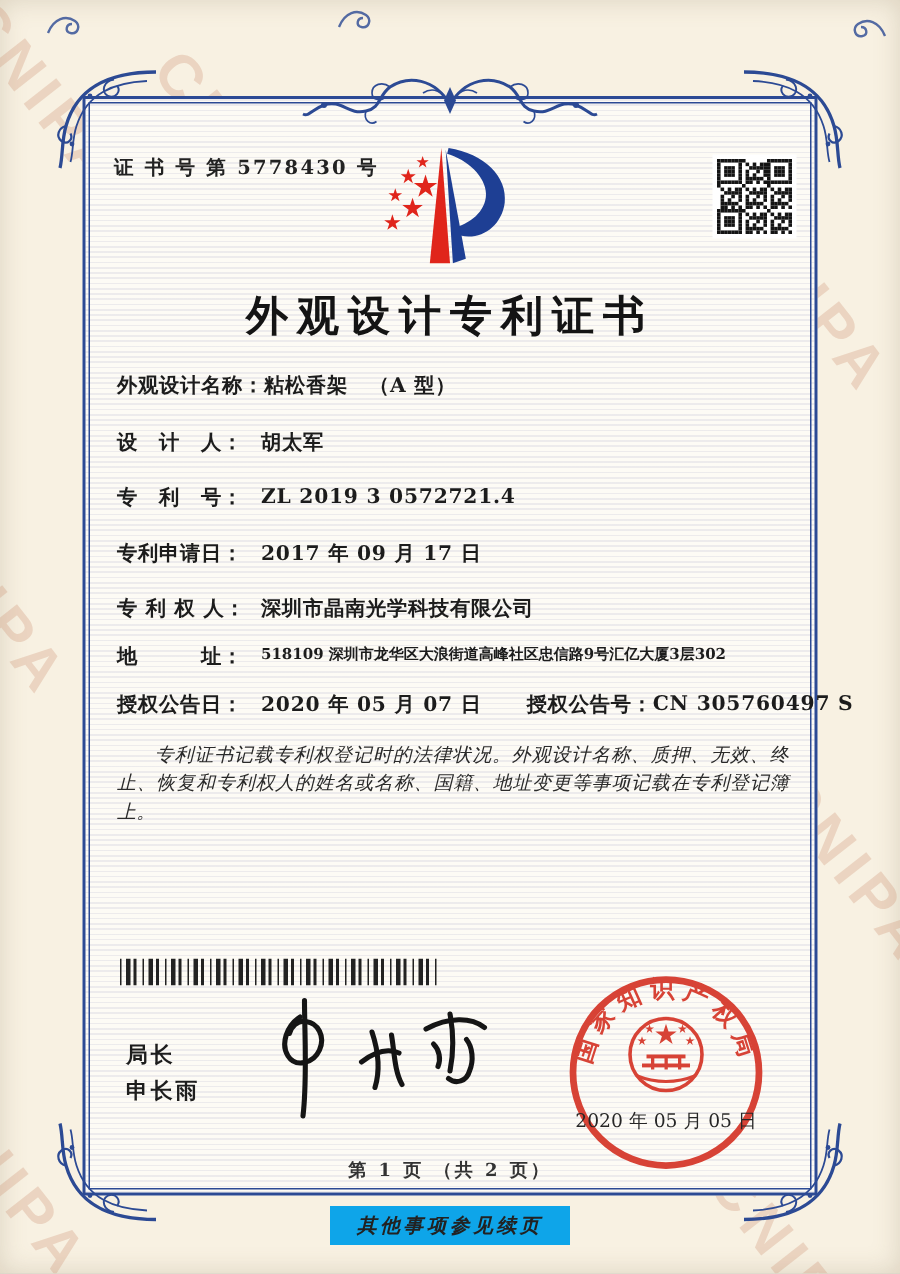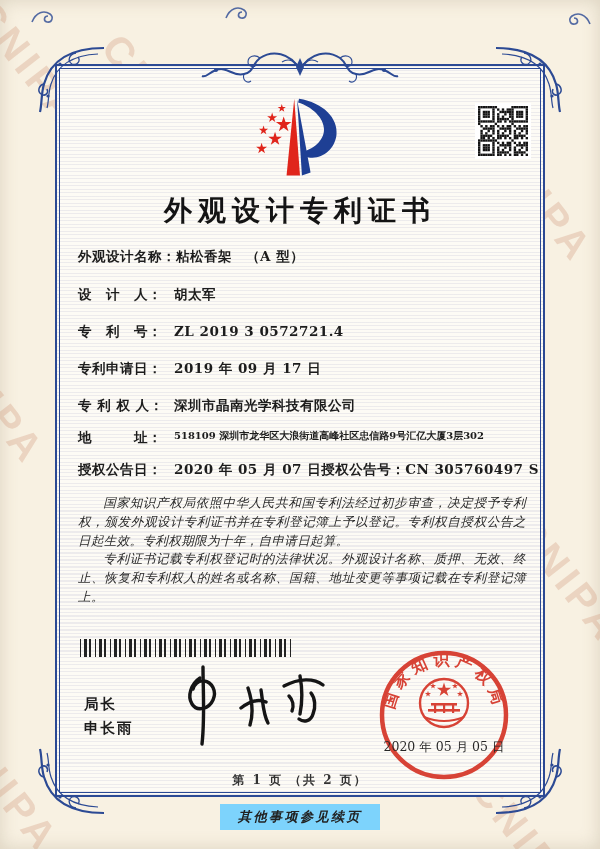--- a/index.html
+++ b/index.html
@@ -62,21 +62,21 @@
   .frow{
     position:absolute; left:78px; right:58px; display:flex;
     font-size:13.5px; color:#1c1c1c; font-weight:700; letter-spacing:.5px;
     white-space:nowrap;
   }
   .flabel{flex:0 0 96px;}
   .r1{top:248px}.r2{top:286px}.r3{top:323px}.r4{top:360px}.r5{top:397px}
   .r6{top:429px}
   .r6 .fvalue{font-size:10px; letter-spacing:0;}
   .r7{top:461px}
-  .r7 .pair2{display:flex;}
+  .r7 .pair2{margin-left:30px; display:flex;}
   
   .body-text{
     position:absolute; left:78px; top:494px; width:448px;
     font-size:12.6px; line-height:18.8px; color:#2a2a2a;
     font-style:italic; letter-spacing:.3px; text-align:justify;
   }
   .body-text p{margin:0; text-indent:2em;}
   
   .barcode{position:absolute; left:80px; top:639px; width:212px; height:18px;}
   .director{
@@ -85,21 +85,21 @@
     font-size:14.5px; line-height:24px; color:#1d1d1d; letter-spacing:2px;
   }
   .sig{position:absolute; left:162px; top:662px; width:190px; height:90px;}
   .seal{position:absolute; left:356px; top:647px; width:178px; height:150px; opacity:.95;}
   .page-num{
     position:absolute; left:0; right:0; top:772px; text-align:center;
     font-size:12px; letter-spacing:2px; color:#333; font-weight:700;
   }
   .note-box{
     position:absolute; left:50%; top:804px; transform:translateX(-50%);
-    background:#7dd3fc; padding:4px 18px;
+    background:#0ea5e9; padding:4px 18px;
     font-size:13px; font-style:italic; letter-spacing:2.5px; color:#222;
     font-weight:600; white-space:nowrap;
   }
 </style>
 </head>
 <body>
 
 <div class="page">
 
   <svg width="0" height="0" style="position:absolute">
@@ -158,20 +158,21 @@
       </svg></div>
   <div class="corner c-br"><svg viewBox="0 0 70 70">
         <use href="#cfl"></use>
       </svg></div>
   <svg class="top-orn" viewBox="0 0 200 40">
     <use href="#tfl"></use>
     <use href="#tfl" transform="translate(200,0) scale(-1,1)"></use>
     <path d="M100,12 l4,9 -4,9 -4,-9 z" fill="#2c4a94"></path>
   </svg>
 
+  <div class="cert-no">证 书 号 第 5778430 号</div>
 
   <svg class="logo" viewBox="0 0 100 90">
     <path d="M49,4 C74,8 90,24 88,42 C86,58 72,68 58,65 C55,64 52,62 51,60 C64,57 75,48 75,36 C75,24 62,12 48,8 Z" fill="#1e3f94"></path>
     <polygon points="44,4 36,84 50,84" fill="#e0251b"></polygon>
     <polygon points="47,5 52,84 61,81" fill="#1e3f94"></polygon>
     <g fill="#e0251b">
       <use href="#star" transform="translate(31,14) scale(0.45)"></use>
       <use href="#star" transform="translate(21,24) scale(0.55)"></use>
       <use href="#star" transform="translate(33,31) scale(0.85)"></use>
       <use href="#star" transform="translate(12,37) scale(0.5)"></use>
@@ -443,41 +444,40 @@
   <div class="frow r2">
     <span class="flabel">设　计　人：</span>
     <span class="fvalue">胡太军</span>
   </div>
   <div class="frow r3">
     <span class="flabel">专　利　号：</span>
     <span class="fvalue">ZL 2019 3 0572721.4</span>
   </div>
   <div class="frow r4">
     <span class="flabel">专利申请日：</span>
-    <span class="fvalue">2019 年 09 月 17 日</span>
+    <span class="fvalue">2017 年 09 月 17 日</span>
   </div>
   <div class="frow r5">
     <span class="flabel">专 利 权 人：</span>
     <span class="fvalue">深圳市晶南光学科技有限公司</span>
   </div>
   <div class="frow r6">
     <span class="flabel">地　　　址：</span>
     <span class="fvalue">518109 深圳市龙华区大浪街道高峰社区忠信路9号汇亿大厦3层302</span>
   </div>
   <div class="frow r7">
     <span class="flabel">授权公告日：</span>
     <span class="fvalue">2020 年 05 月 07 日</span>
     <span class="pair2">
       <span class="flabel" style="flex-basis:auto">授权公告号：</span>
       <span class="fvalue">CN 305760497 S</span>
     </span>
   </div>
 
   <div class="body-text">
-    <p>国家知识产权局依照中华人民共和国专利法经过初步审查，决定授予专利权，颁发外观设计专利证书并在专利登记簿上予以登记。专利权自授权公告之日起生效。专利权期限为十年，自申请日起算。</p>
     <p>专利证书记载专利权登记时的法律状况。外观设计名称、质押、无效、终止、恢复和专利权人的姓名或名称、国籍、地址变更等事项记载在专利登记簿上。</p>
   </div>
 
   <svg class="barcode" id="barcode-svg" viewBox="0 0 212 18" preserveAspectRatio="none">
       <rect x="0" y="0" width="1" height="18" fill="#222"></rect>
       <rect x="4" y="0" width="3" height="18" fill="#222"></rect>
       <rect x="9" y="0" width="2" height="18" fill="#222"></rect>
       <rect x="15" y="0" width="1" height="18" fill="#222"></rect>
       <rect x="19" y="0" width="3" height="18" fill="#222"></rect>
       <rect x="24" y="0" width="2" height="18" fill="#222"></rect>

